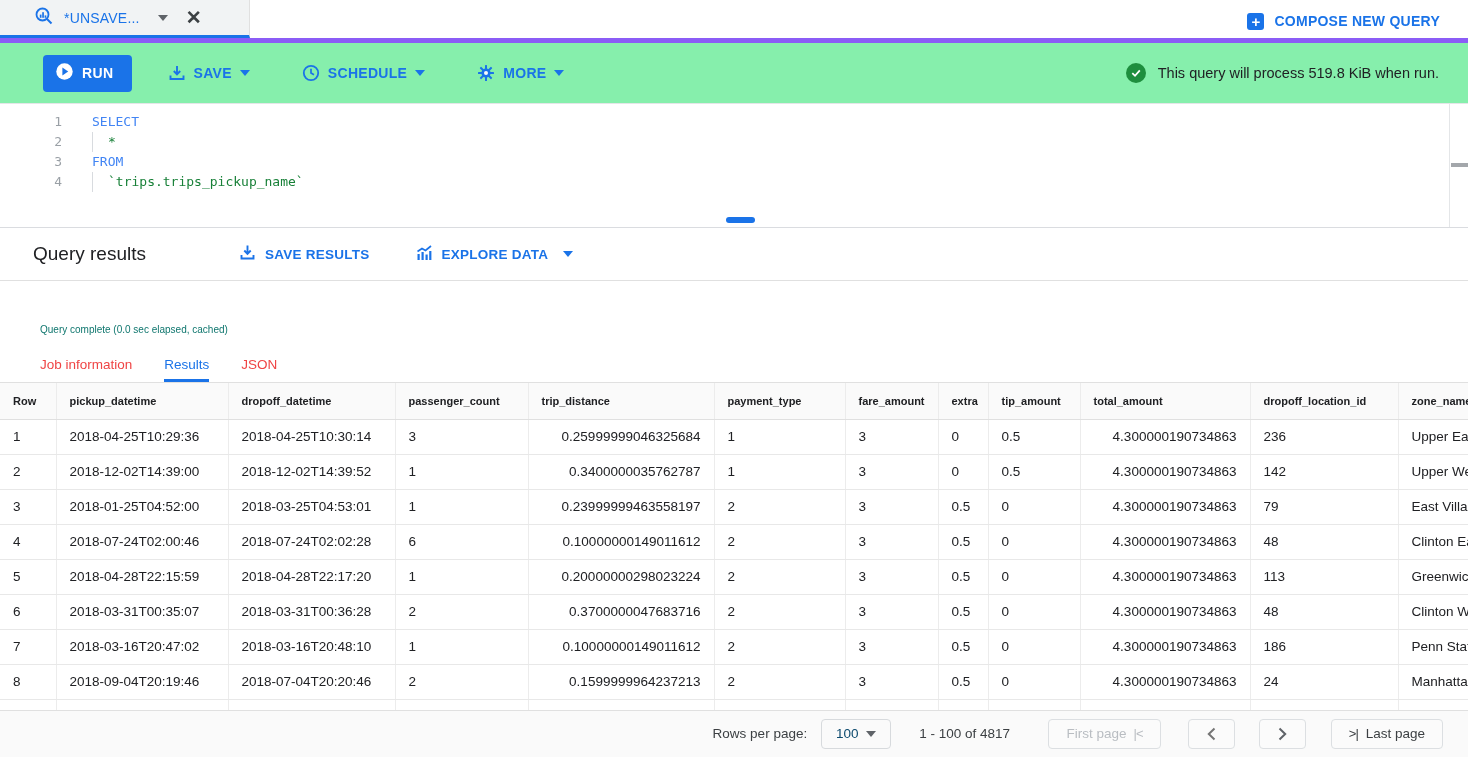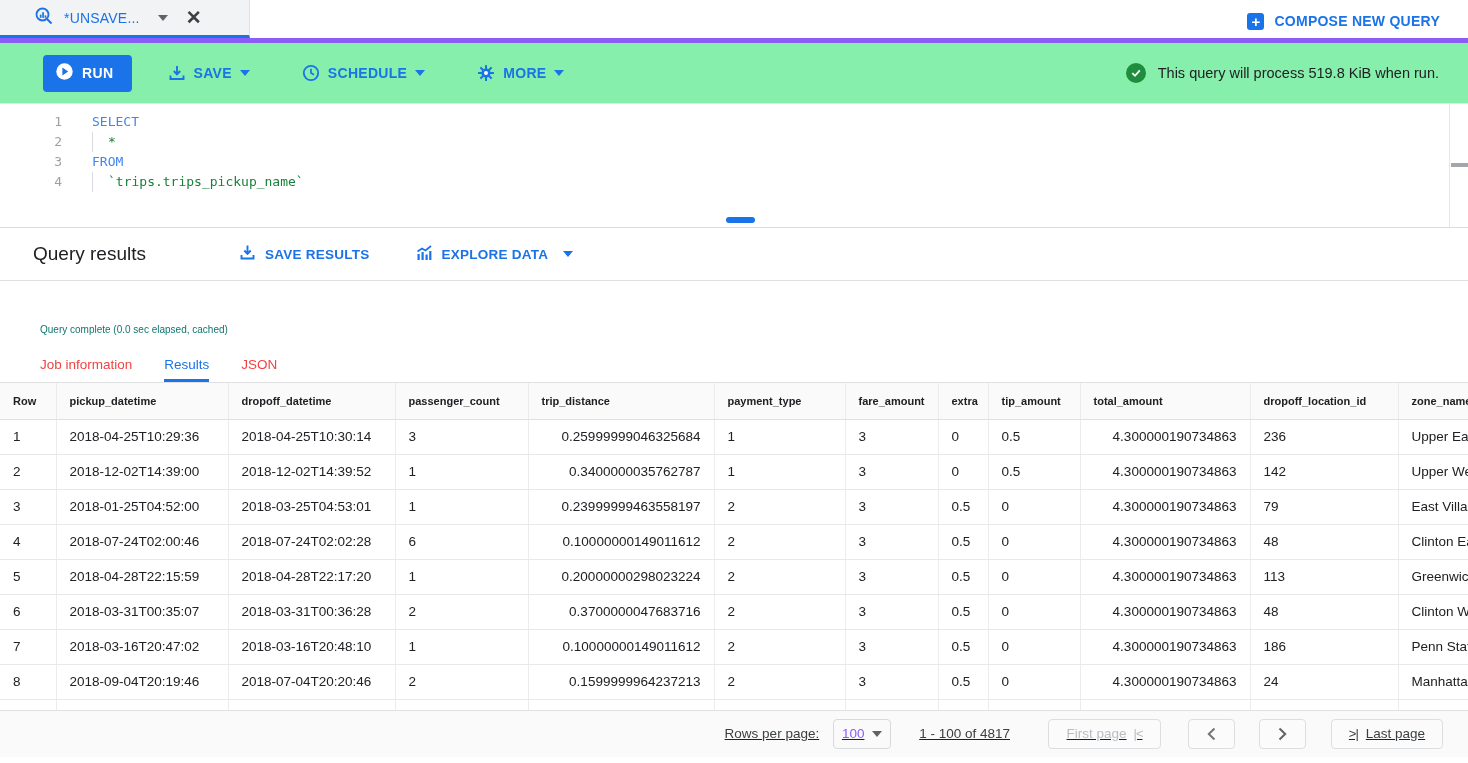--- a/index.html
+++ b/index.html
@@ -71,24 +71,24 @@
             padding:0 13px; border-bottom:1px solid #e0e0e0; border-right:1px solid #ececec;
             white-space:nowrap; overflow:hidden; }
   .tbl td { height:35px; font-size:13.5px; padding:0 13px; border-bottom:1px solid #e8e8e8;
             border-right:1px solid #ececec; white-space:nowrap; overflow:hidden; background:#fff; }
   .tbl th:last-child, .tbl td:last-child { border-right:none; }
   .tbl td:nth-child(5), .tbl td:nth-child(10) { text-align:right; }
   .tbl tr.sliver td { height:11px; border-bottom:1px solid #e0e0e0; }
 
   
   .footer { height:46px; background:#fafafa; display:flex; align-items:center; justify-content:flex-end;
-            padding-right:25px; gap:0;text-decoration:underline; }
+            padding-right:25px; gap:0; }
   .rpp-label { font-size:13.5px; color:#3c4043; }
-  .rpp-select { margin-left:14px; width:58px; height:30px; border:1px solid #d7dadd; border-radius:4px; background:#fafafa;
-                display:flex; align-items:center; justify-content:center; gap:8px; font-size:13.5px; color:#8b5cf6; cursor:pointer; }
+  .rpp-select { margin-left:14px; width:70px; height:30px; border:1px solid #d7dadd; border-radius:4px; background:#fafafa;
+                display:flex; align-items:center; justify-content:center; gap:8px; font-size:13.5px; color:#0c4a6e; cursor:pointer; }
   .range { margin-left:28px; font-size:13.5px; color:#3c4043; }
   .pg-btn { height:30px; border:1px solid #dcdfe2; border-radius:4px; background:#fbfbfb; display:flex;
             align-items:center; justify-content:center; font-size:13.5px; cursor:pointer; font-family:inherit; }
   .pg-first { margin-left:38px; width:113px; color:#b9bdc2; gap:7px; cursor:default; }
   .pg-prev { margin-left:27px; width:47px; } .pg-next { margin-left:24px; width:47px; }
   .pg-last { margin-left:25px; width:112px; color:#3c4043; gap:8px; }
   .pg-glyph { font-size:13px; letter-spacing:-1px; }
   .chev { stroke:#757575; stroke-width:2; fill:none; }
 </style>
 </head>

